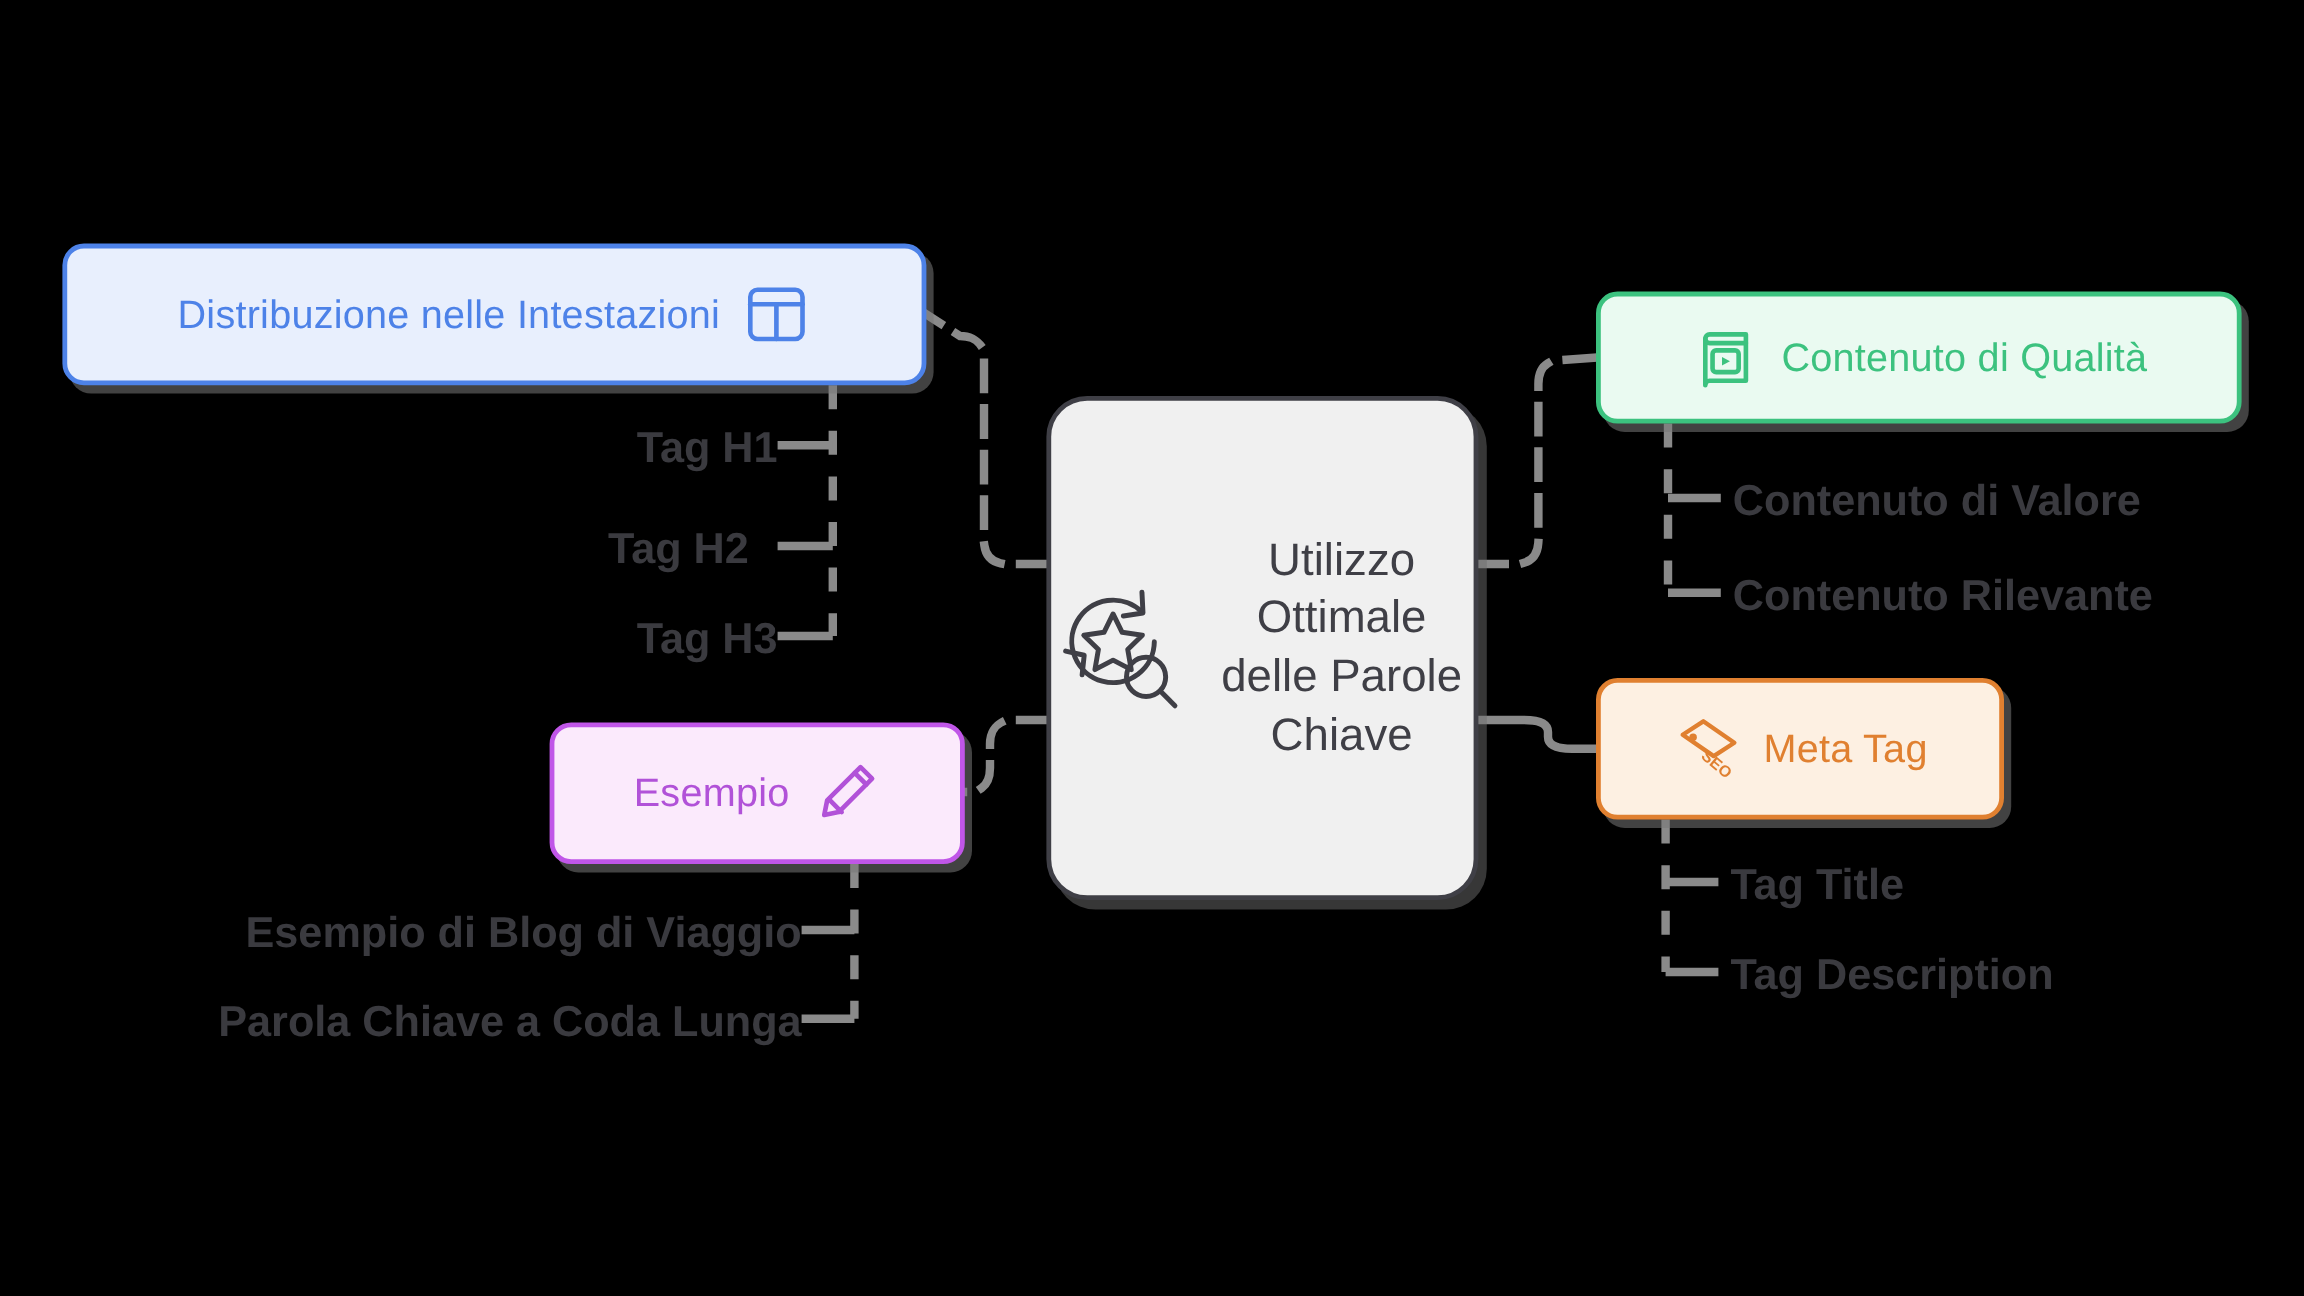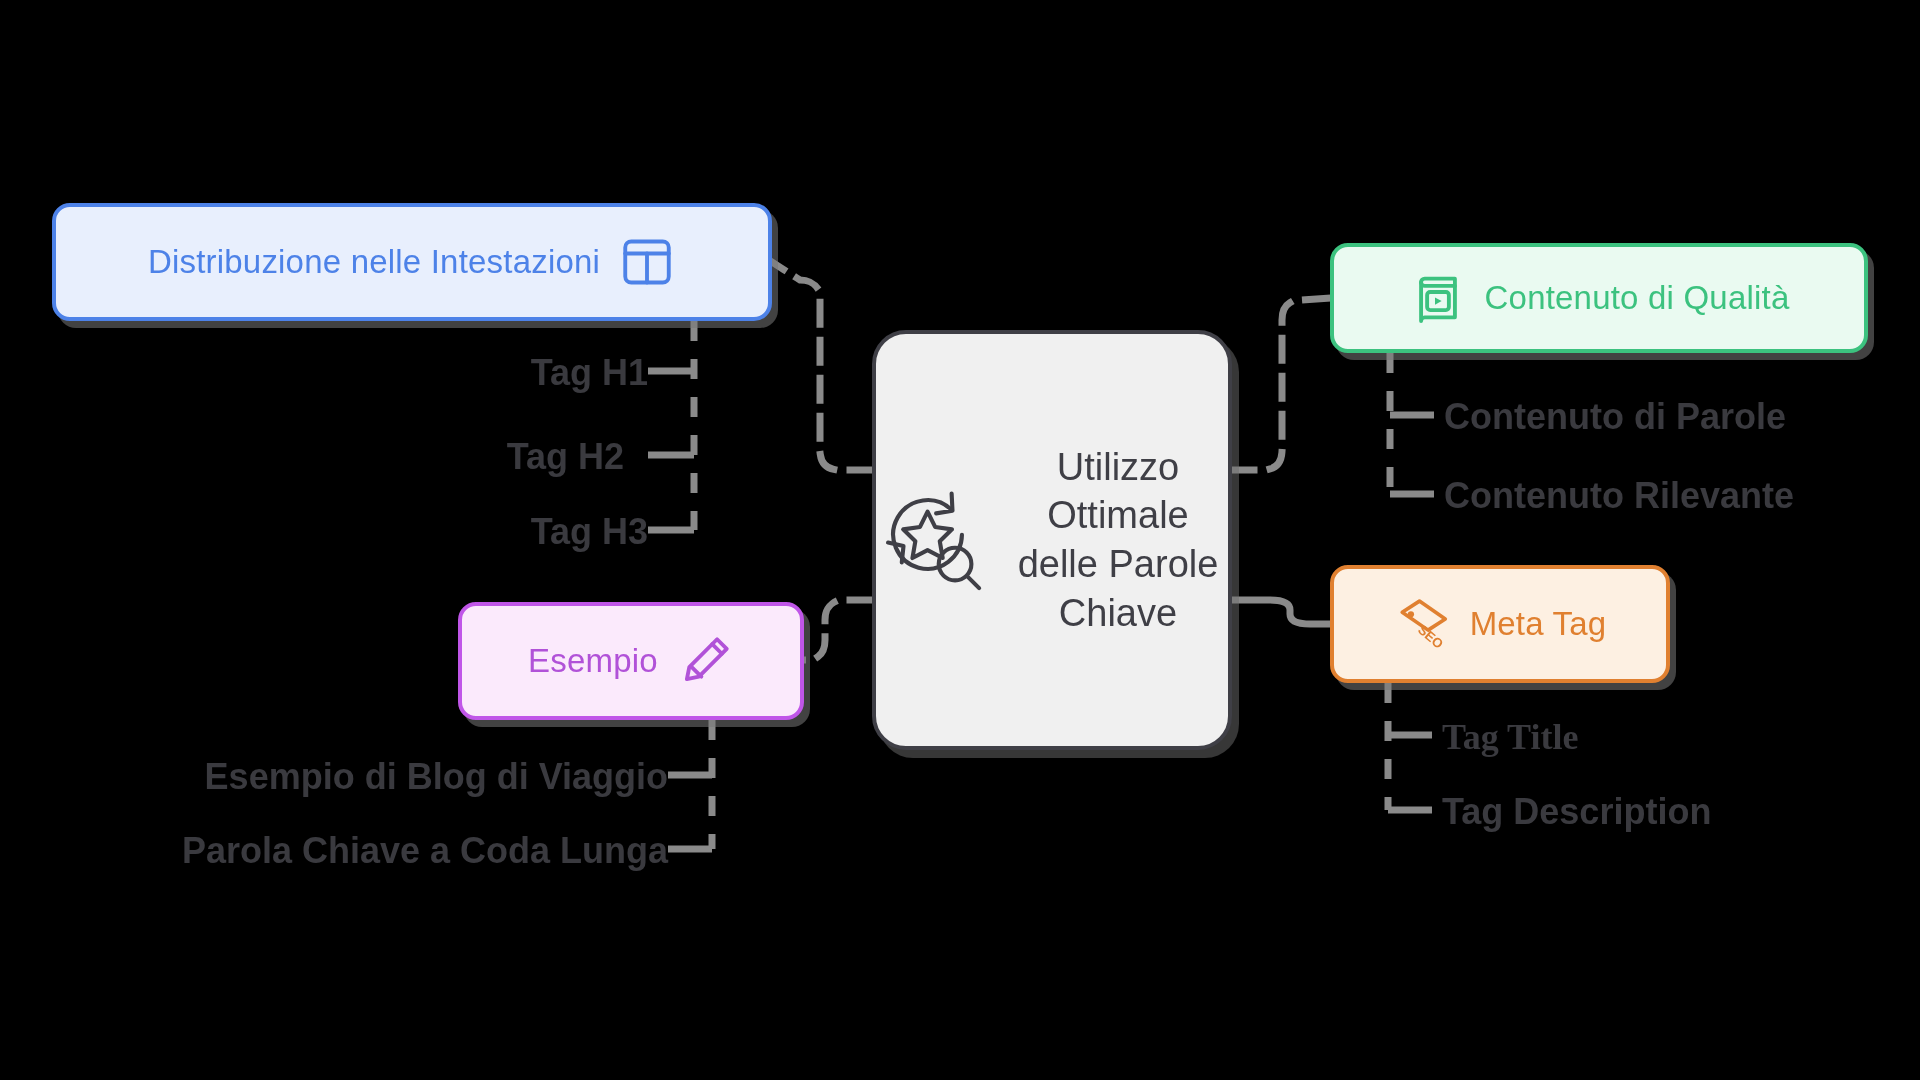--- a/index.html
+++ b/index.html
@@ -152,30 +152,30 @@
       <svg width="58" height="58" viewBox="0 0 48 48" fill="none" stroke="#3cc27f" stroke-width="3.2" stroke-linecap="round" stroke-linejoin="round">
         <path d="M10 11a3 3 0 0 1 3-3h25v32H13a3 3 0 0 0-3 3z"></path>
         <path d="M10 11a3 3 0 0 0 3 3h25"></path>
         <rect x="15" y="19" width="18" height="15" rx="2.5"></rect>
         <path d="M21.5 23.5l5.5 3-5.5 3z" fill="#3cc27f" stroke="none"></path>
       </svg>
     </span>
     <span class="label">Contenuto di Qualità</span>
   </div>
 
-  <div class="sub" style="left:1444px; top:396px;">Contenuto di Parole</div>
+  <div class="sub" style="left:1444px; top:396px;">Contenuto di Valore</div>
   <div class="sub" style="left:1444px; top:475px;">Contenuto Rilevante</div>
 
   <div class="node" id="node-meta">
     <span class="ico">
       <svg width="58" height="58" viewBox="0 0 48 48" fill="none" stroke="#e08030" stroke-width="3.0" stroke-linecap="round" stroke-linejoin="round">
         <path d="M6 18L18 6l24 10-12 12z" transform="rotate(12 24 20)"></path>
         <circle cx="14" cy="16" r="2.6" fill="#e08030" stroke="none"></circle>
         <text x="19" y="30" font-family="Liberation Sans, sans-serif" font-size="11" font-weight="bold" fill="#e08030" stroke="none" transform="rotate(40 19 30)">SEO</text>
       </svg>
     </span>
     <span class="label">Meta Tag</span>
   </div>
 
-  <div class="sub" style="left:1442px; top:716px;font-family:Liberation Serif, serif;">Tag Title</div>
+  <div class="sub" style="left:1442px; top:716px;">Tag Title</div>
   <div class="sub" style="left:1442px; top:791px;">Tag Description</div>
 
 </div>
 
 </body></html>

